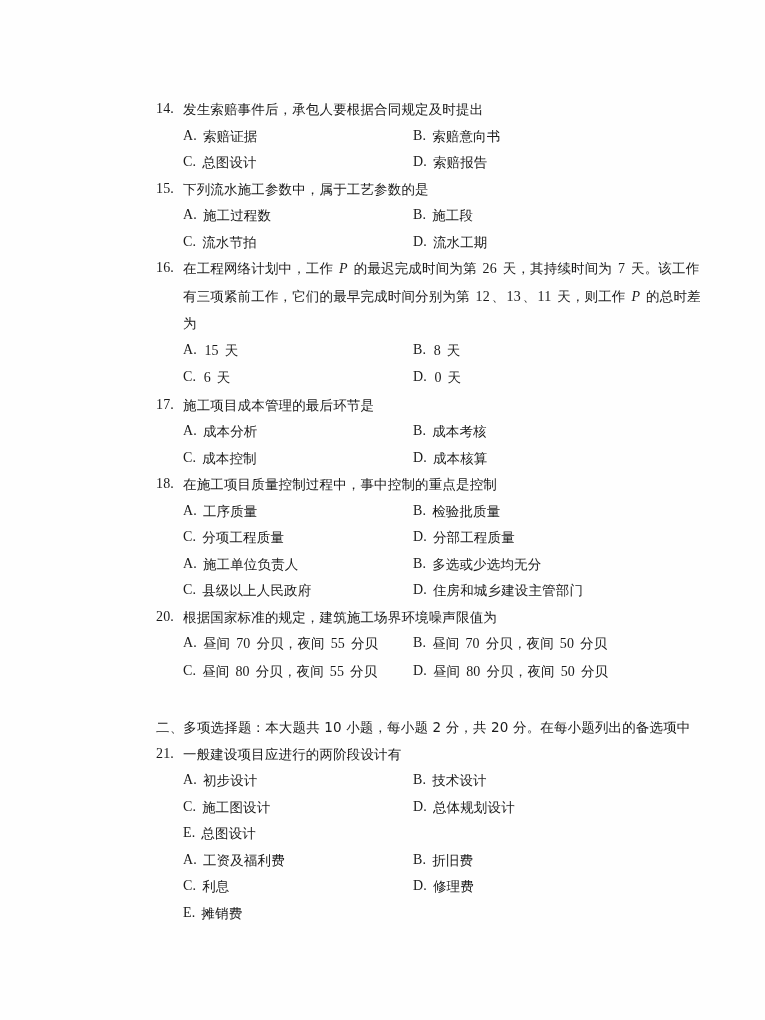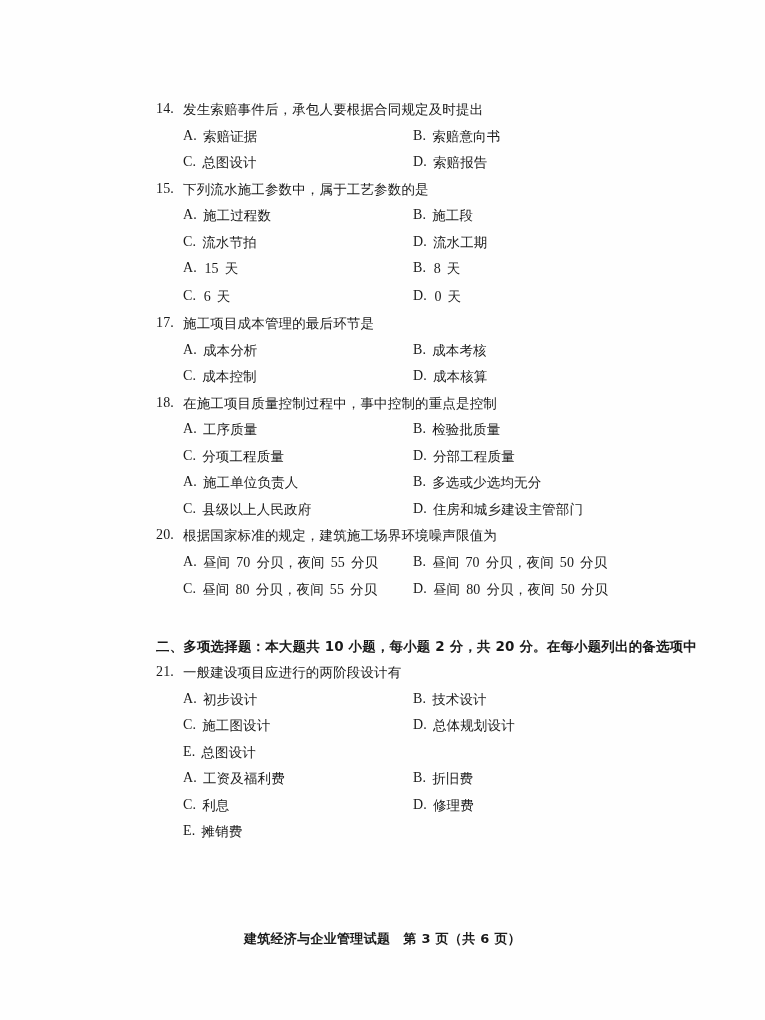--- a/index.html
+++ b/index.html
@@ -80,21 +80,21 @@
     font-size: 14px;
     margin-right: 6px;
   }
   .opt-body { flex: 0 0 auto; }
 
   
   .opt-row.wide .opt-left { flex: 0 0 230px; }
 
   
   .section-head {
-    font-weight: bold;
+    font-weight: normal;
     font-size: 13.5px;
     line-height: 26.5px;
     letter-spacing: 0.15px;
     margin-top: 29px;
     margin-bottom: 0;
     text-indent: 0;
   }
   .section-head .line2 {
     display: block;
     padding-left: 22px;
@@ -181,20 +181,24 @@
               <span class="opt-letter">C.</span>
               <span class="opt-body">流水节拍</span>
             </span>
             <span class="opt opt-right">
               <span class="opt-letter">D.</span>
               <span class="opt-body">流水工期</span>
             </span>
           </div>
         </div>
         <div class="question">
+          <div class="q-stem">
+            <span class="q-num">16.</span>
+            <span class="q-text">在工程网络计划中，工作 <span class="ital">P</span> 的最迟完成时间为第 <span class="num">26</span> 天，其持续时间为 <span class="num">7</span> 天。该工作有三项紧前工作，它们的最早完成时间分别为第 <span class="num">12</span>、<span class="num">13</span>、<span class="num">11</span> 天，则工作 <span class="ital">P</span> 的总时差为</span>
+          </div>
           <div class="opt-row">
             <span class="opt opt-left">
               <span class="opt-letter">A.</span>
               <span class="opt-body"><span class="num">15</span> 天</span>
             </span>
             <span class="opt opt-right">
               <span class="opt-letter">B.</span>
               <span class="opt-body"><span class="num">8</span> 天</span>
             </span>
           </div>
@@ -373,17 +377,14 @@
             <span class="opt opt-full">
               <span class="opt-letter">E.</span>
               <span class="opt-body">摊销费</span>
             </span>
           </div>
         </div>
       </div>
 
   </div>
 
-  <div class="footer">
-    <span>建筑经济与企业管理试题</span><span class="gap"></span><span>第 3 页（共 6 页）</span>
-  </div>
 
 </div>
 
 </body></html>

